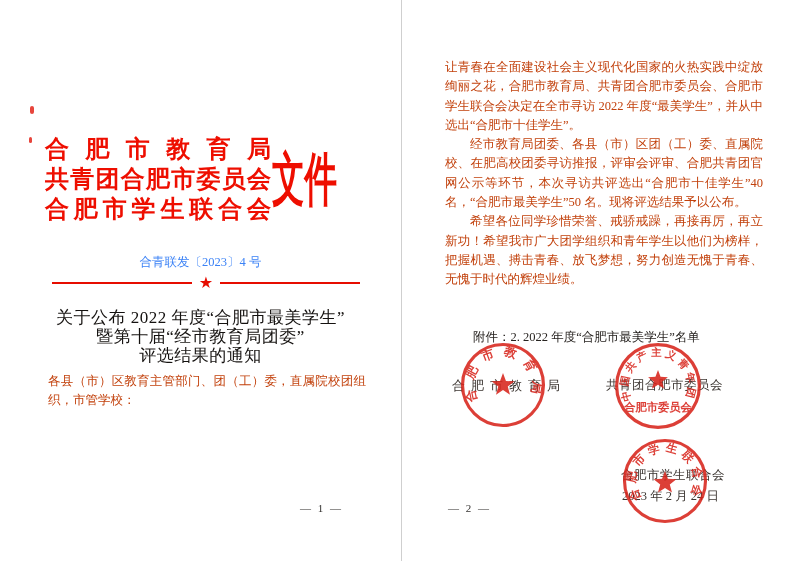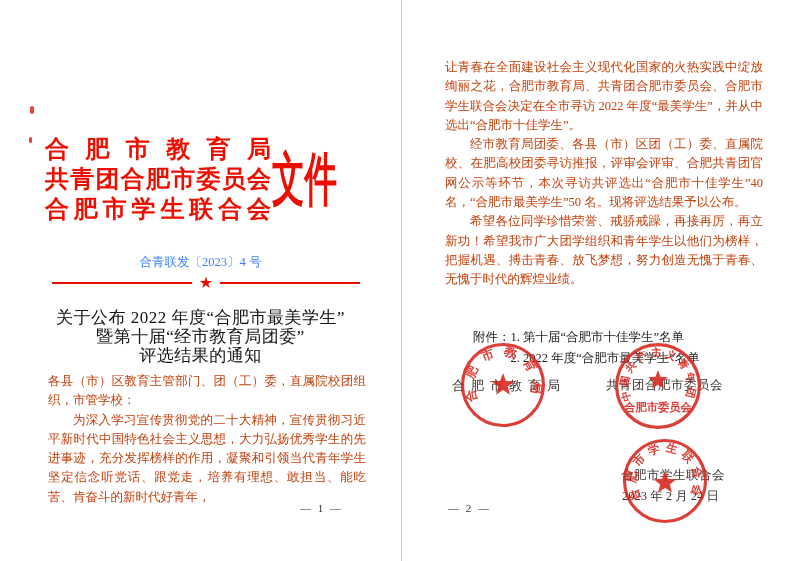--- a/index.html
+++ b/index.html
@@ -81,35 +81,33 @@
   </div>
 
   <div class="title">
     <div>关于公布 2022 年度“合肥市最美学生”</div>
     <div>暨第十届“经市教育局团委”</div>
     <div>评选结果的通知</div>
   </div>
 
   <div class="body body1">
     <p>各县（市）区教育主管部门、团（工）委，直属院校团组织，市管学校：</p>
-    <p class="indent">为深入学习宣传贯彻党的二十大精神，宣传贯彻习近平新时代中国特色社会主义思想，大力弘扬优秀学生的先进事迹，充分发挥榜样的作用，凝聚和引领当代青年学生坚定信念听党话、跟党走，培养有理想、敢担当、能吃苦、肯奋斗的新时代好青年，</p>
   </div>
 
   <div class="pagenum pn1">— 1 —</div>
 
   <div class="body body2">
     <p>让青春在全面建设社会主义现代化国家的火热实践中绽放绚丽之花，合肥市教育局、共青团合肥市委员会、合肥市学生联合会决定在全市寻访 2022 年度“最美学生”，并从中选出“合肥市十佳学生”。</p>
     <p class="indent">经市教育局团委、各县（市）区团（工）委、直属院校、在肥高校团委寻访推报，评审会评审、合肥共青团官网公示等环节，本次寻访共评选出“合肥市十佳学生”40 名，“合肥市最美学生”50 名。现将评选结果予以公布。</p>
     <p class="indent">希望各位同学珍惜荣誉、戒骄戒躁，再接再厉，再立新功！希望我市广大团学组织和青年学生以他们为榜样，把握机遇、搏击青春、放飞梦想，努力创造无愧于青春、无愧于时代的辉煌业绩。</p>
   </div>
 
   <div class="attach">
     <span class="label">附件：</span>
     <div class="items">
-      <div>1. 第十届“合肥市十佳学生”名单</div>
       <div>2. 2022 年度“合肥市最美学生”名单</div>
     </div>
   </div>
 
   <div class="sig sig1">合肥市教育局</div>
   <div class="sig sig2">共青团合肥市委员会</div>
   <div class="sig sig3">合肥市学生联合会</div>
   <div class="date">2023 年 2 月 24 日</div>
 
   <svg class="seal seal1" width="92" height="92" viewBox="-50 -50 100 100">

